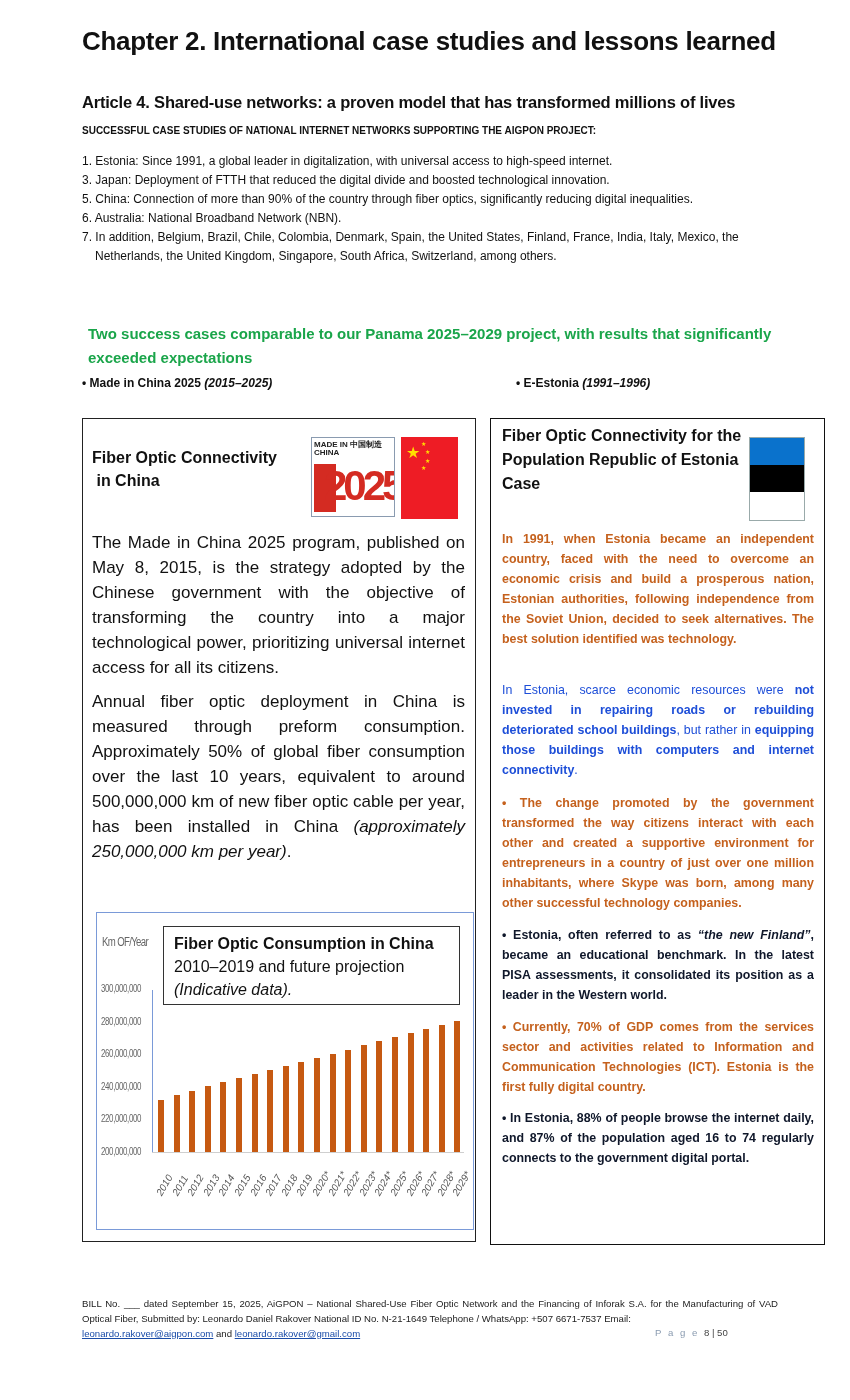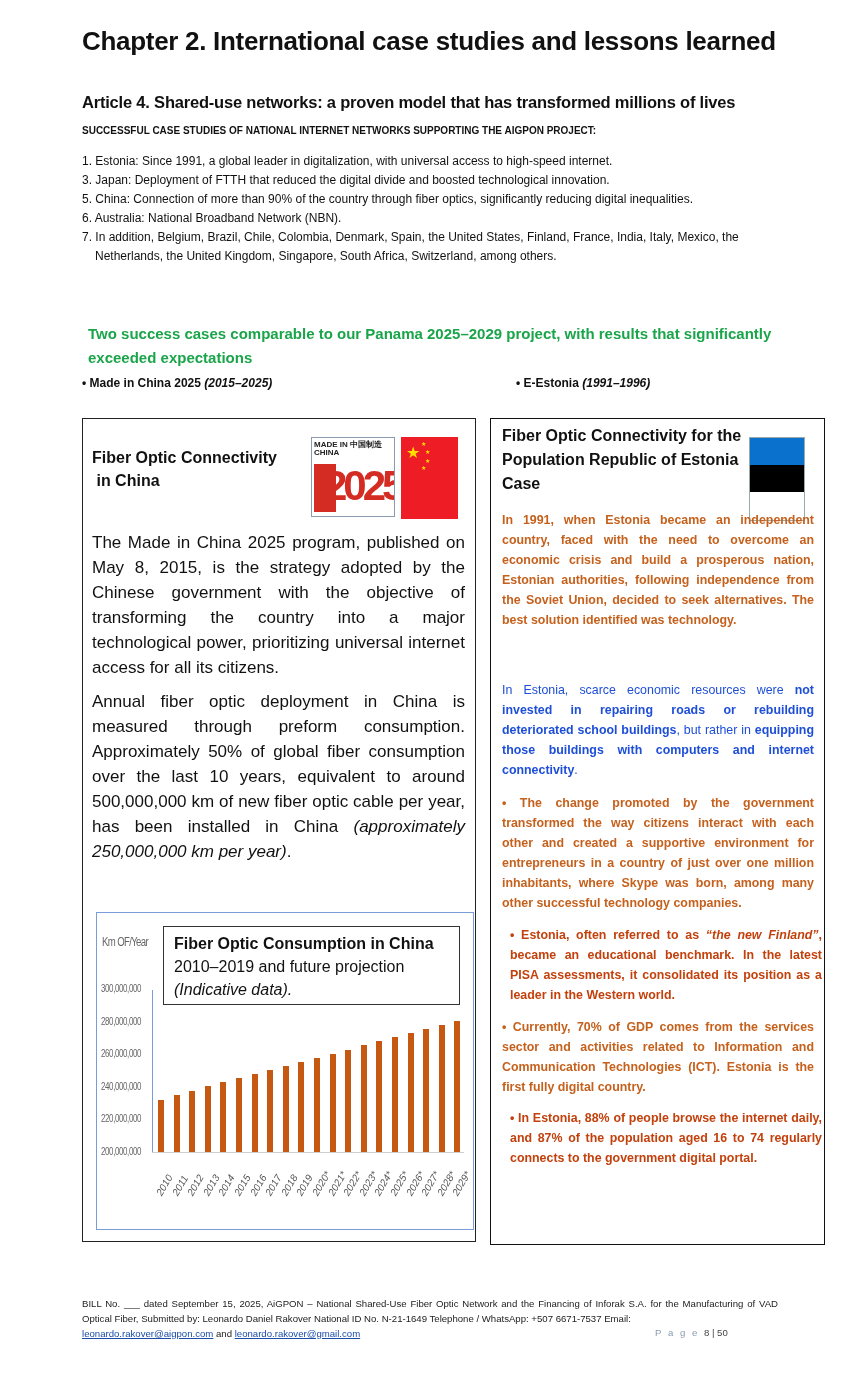--- a/index.html
+++ b/index.html
@@ -39,21 +39,21 @@
   .xtick { position:absolute; font-size:10px; color:#555; transform:rotate(-60deg); transform-origin:left top; white-space:nowrap; font-style:italic; }
   .est-title { left:502px; top:424px; width:240px; font-size:16px; font-weight:bold; line-height:24px; }
   .ee-flag { left:749px; top:437px; width:56px; height:84px; border:1px solid #9aa; box-sizing:border-box; }
   .ee-blue { height:33%; background:#0a72cc; }
   .ee-black { height:33%; background:#000; }
   .ee-white { height:34%; background:#fff; }
   .est-p { position:absolute; left:502px; width:312px; font-size:12.4px; line-height:20px; text-align:justify; }
   .orange { color:#c5611d; font-weight:bold; }
   .blue { color:#1d4ed8; }
   .blue b { font-weight:bold; }
-  .blueb { color:#c2410c; font-weight:bold;margin-left:8px; }
+  .blueb { color:#0f172a; font-weight:bold; }
   .footer { left:82px; top:1296px; width:696px; font-size:9.6px; line-height:15px; color:#222; text-align:justify; }
   .footer a { color:#1a4ca8; text-decoration:underline; }
   .pg { left:655px; top:1327px; font-size:9.6px; color:#8a9bb0; letter-spacing:2px; white-space:nowrap; }
   .pg b { color:#444; font-weight:normal; letter-spacing:0; }
 </style>
 </head>
 <body>
 
 <div class="abs h1">Chapter 2. International case studies and lessons learned</div>
 <div class="abs h2">Article 4. Shared-use networks: a proven model that has transformed millions of lives</div>
@@ -156,21 +156,21 @@
 </div>
 
 <div class="abs box-r"></div>
 <div class="abs est-title" style="white-space:pre-line">Fiber Optic Connectivity for the Population  Republic of Estonia Case</div>
 <div class="abs ee-flag">
   <div class="ee-blue"></div>
   <div class="ee-black"></div>
   <div class="ee-white"></div>
 </div>
 
-<div class="est-p orange" style="top:510px;">In 1991, when Estonia became an independent country, faced with the need to overcome an economic crisis and build a prosperous nation, Estonian authorities, following independence from the Soviet Union, decided to seek alternatives. The best solution identified was technology.</div>
+<div class="est-p orange" style="top:529px;">In 1991, when Estonia became an independent country, faced with the need to overcome an economic crisis and build a prosperous nation, Estonian authorities, following independence from the Soviet Union, decided to seek alternatives. The best solution identified was technology.</div>
 <div class="est-p blue" style="top:680px;"><span>In Estonia, scarce economic resources were </span><b>not invested in repairing roads or rebuilding deteriorated school buildings</b><span>, but rather in </span><b>equipping those buildings with computers and internet connectivity</b><span>.</span></div>
 <div class="est-p orange" style="top:793px;">• The change promoted by the government transformed the way citizens interact with each other and created a supportive environment for entrepreneurs in a country of just over one million inhabitants, where Skype was born, among many other successful technology companies.</div>
 <div class="est-p blueb" style="top:925px;"><span>• Estonia, often referred to as </span><i>“the new Finland”</i><span>, became an educational benchmark. In the latest PISA assessments, it consolidated its position as a leader in the Western world.</span></div>
 <div class="est-p orange" style="top:1017px;">• Currently, 70% of GDP comes from the services sector and activities related to Information and Communication Technologies (ICT). Estonia is the first fully digital country.</div>
 <div class="est-p blueb" style="top:1108px;">• In Estonia, 88% of people browse the internet daily, and 87% of the population aged 16 to 74 regularly connects to the government digital portal.</div>
 
 <div class="abs footer"><span>BILL No. ___ dated September 15, 2025, AiGPON – National Shared-Use Fiber Optic Network and the Financing of Inforak S.A. for the Manufacturing of VAD Optical Fiber, Submitted by: Leonardo Daniel Rakover National ID No. N-21-1649 Telephone / WhatsApp: +507 6671-7537 Email: </span><br><a>leonardo.rakover@aigpon.com</a><span> and </span><a>leonardo.rakover@gmail.com</a></div>
 <div class="abs pg"><span>P a g e </span><b>8 | 50</b></div>
 
 </body></html>

